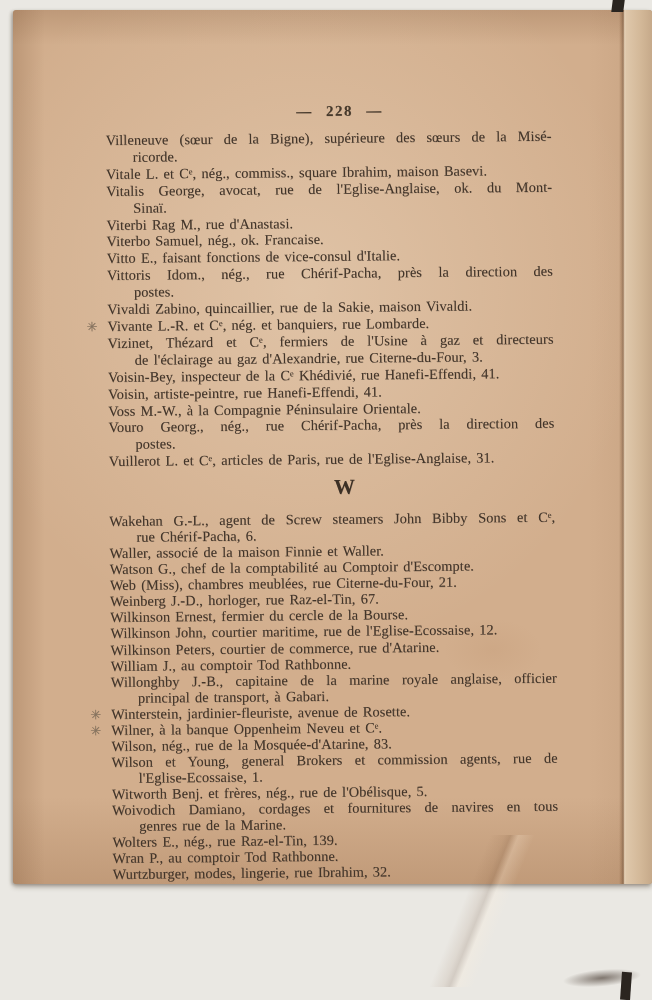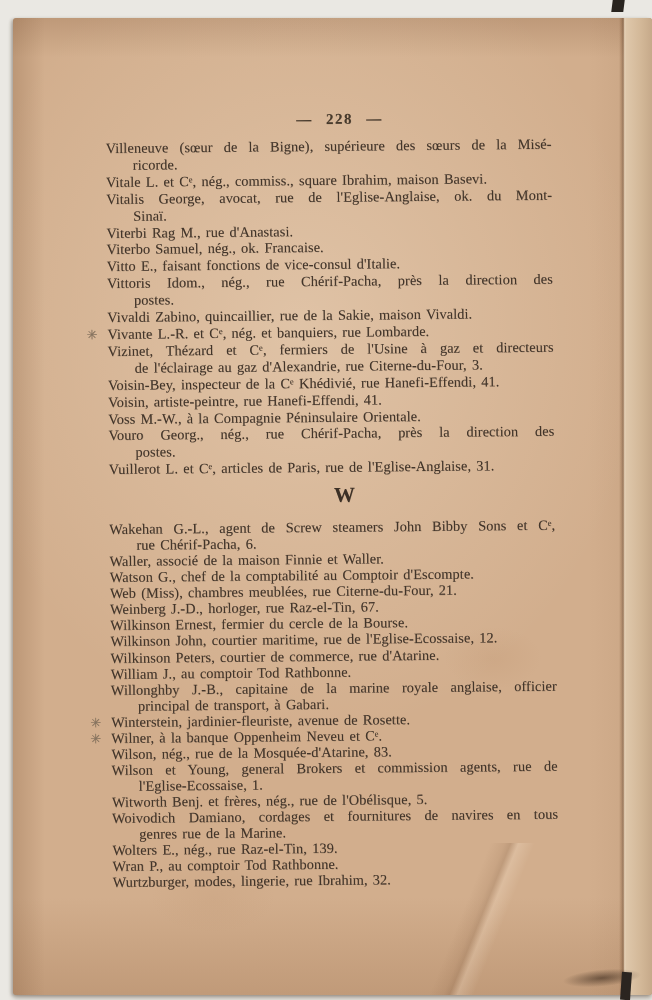--- a/index.html
+++ b/index.html
@@ -2,21 +2,21 @@
 <html><head>
 <meta charset="utf-8">
 <style>
   html,body{margin:0;padding:0;}
   body{
     width:652px;height:1000px;position:relative;overflow:hidden;
     background:#eae8e3;
     font-family:"Liberation Serif","DejaVu Serif",serif;
   }
   .page{
-    position:absolute;left:13px;top:18px;width:639px;height:977px;
+    position:absolute;left:13px;top:10px;width:639px;height:874px;
     border-radius:3px;
     background:
       radial-gradient(70px 45px at 480px 640px, rgba(165,115,75,0.10), rgba(165,115,75,0) 70%),
       radial-gradient(90px 50px at 200px 880px, rgba(165,115,75,0.08), rgba(165,115,75,0) 70%),
       radial-gradient(90% 70% at 45% 32%, rgba(255,243,224,0.30), rgba(255,243,224,0) 60%),
       linear-gradient(to right, rgba(110,70,40,0.22) 0, rgba(110,70,40,0) 5%, rgba(110,70,40,0) 90%, rgba(110,70,40,0.10) 100%),
       linear-gradient(to bottom, rgba(110,70,40,0.20) 0, rgba(110,70,40,0) 4%, rgba(110,70,40,0) 90%, rgba(140,95,60,0.25) 100%),
       #d2ae8d;
     box-shadow: 0 3px 5px rgba(60,45,30,0.35), -2px 1px 3px rgba(60,45,30,0.22);
   }

